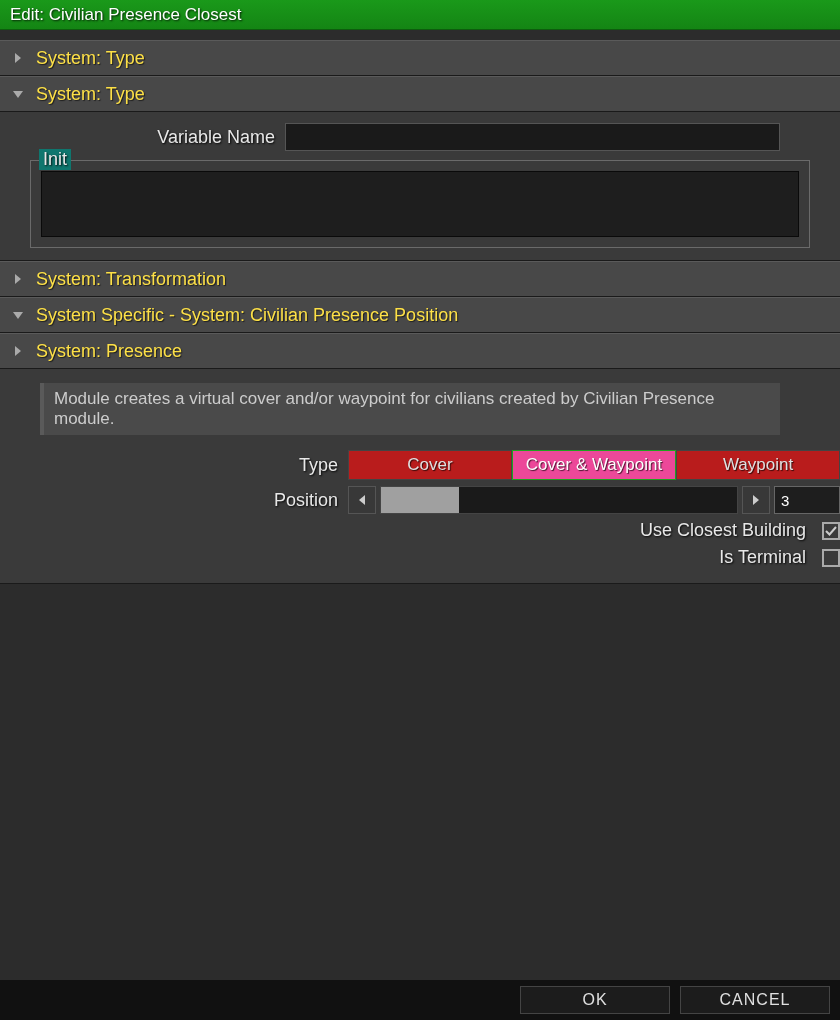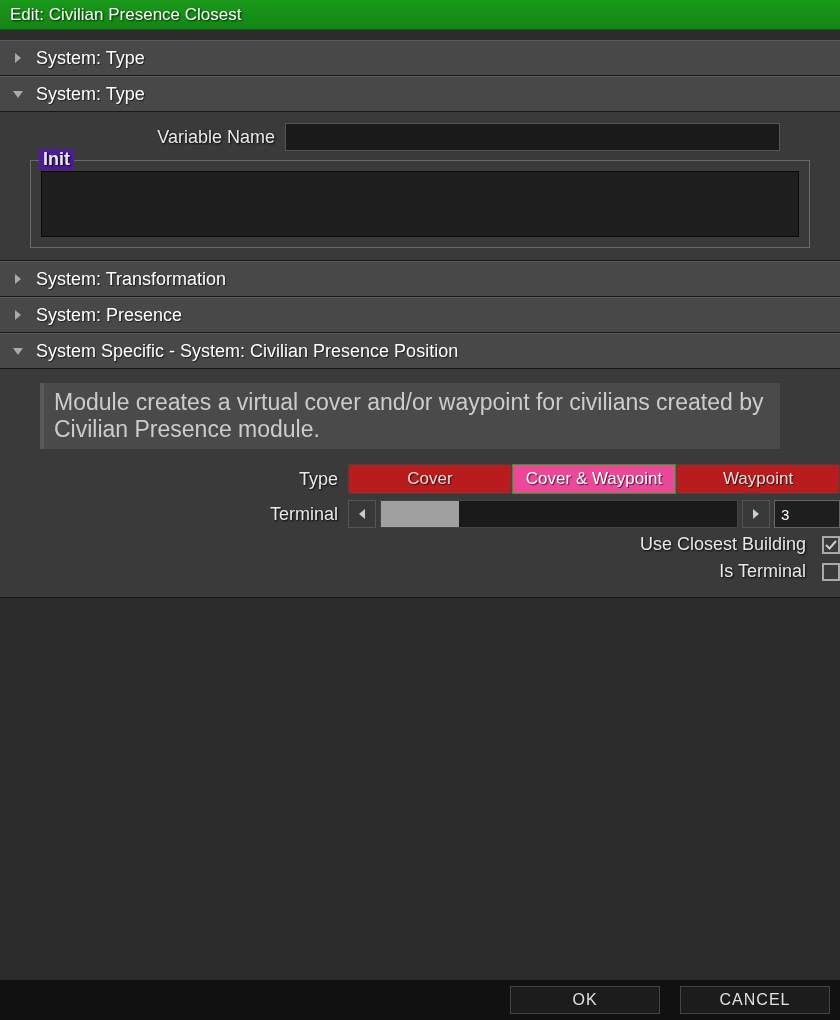--- a/index.html
+++ b/index.html
@@ -39,21 +39,21 @@
 .section-header .arrow {
   width: 20px;
   display: flex;
   align-items: center;
   justify-content: center;
 }
 .section-header .arrow svg { width: 10px; height: 10px; }
 .section-label {
   margin-left: 8px;
   font-size: 18px;
-  color: #ffffff;
+  color: #fde047;
   text-shadow: 1px 1px 1px rgba(0,0,0,0.6);
 }
 .section-body {
   background: #3a3a3a;
   padding: 8px 0 12px 0;
   border-bottom: 1px solid #1a1a1a;
 }
 .row {
   display: flex;
   align-items: center;
@@ -84,39 +84,38 @@
   margin: 6px 30px 0 30px;
   border: 1px solid #6a6a6a;
   position: relative;
   padding: 10px;
   height: 88px;
 }
 .fieldset-legend {
   position: absolute;
   top: -12px;
   left: 8px;
-  background: #4c1d95;
+  background: #0f766e;
   padding: 0 4px;
   font-size: 18px;
   color: #e8e8e8;
   text-shadow: 1px 1px 2px rgba(0,0,0,0.9);
-  font-weight: bold;
 }
 .fieldset-inner {
   width: 100%;
   height: 100%;
   background: #1e1e1e;
   border: 1px solid #0a0a0a;
 }
 .desc-box {
   margin: 6px 60px 12px 40px;
   background: #4a4a4a;
   border-left: 4px solid #5a5a5a;
   padding: 6px 10px;
-  font-size: 23px;
+  font-size: 17px;
   color: #cccccc;
 }
 .segmented {
   display: flex;
   height: 30px;
   width: 492px;
 }
 .segmented-btn {
   flex: 1;
   display: flex;
@@ -189,21 +188,21 @@
   position: absolute;
   bottom: 0;
   left: 0;
   width: 100%;
   height: 40px;
   background: #111;
   display: flex;
   justify-content: flex-end;
   align-items: center;
   padding: 0 10px;
-  gap: 20px;
+  gap: 10px;
 }
 .footer-btn {
   width: 150px;
   height: 28px;
   background: #1c1c1c;
   border: 1px solid #444;
   color: #e0e0e0;
   font-size: 16px;
   display: flex;
   align-items: center;
@@ -262,48 +261,48 @@
       <svg viewBox="0 0 10 10">
           <path d="M2 0 L8 5 L2 10 Z" fill="#aaa"></path>
         </svg>
     </span>
     <span class="section-label">System: Transformation</span>
   </div>
 
   <div class="section-header">
     <span class="arrow">
       <svg viewBox="0 0 10 10">
+          <path d="M0 2 L10 2 L5 9 Z" fill="#aaa"></path>
+        </svg>
+    </span>
+    <span class="section-label">System Specific - System: Civilian Presence Position</span>
+  </div>
+
+  <div class="section-header">
+    <span class="arrow">
+      <svg viewBox="0 0 10 10">
           <path d="M2 0 L8 5 L2 10 Z" fill="#aaa"></path>
         </svg>
     </span>
     <span class="section-label">System: Presence</span>
-  </div>
-
-  <div class="section-header">
-    <span class="arrow">
-      <svg viewBox="0 0 10 10">
-          <path d="M0 2 L10 2 L5 9 Z" fill="#aaa"></path>
-        </svg>
-    </span>
-    <span class="section-label">System Specific - System: Civilian Presence Position</span>
   </div>
   <div class="section-body">
     <div class="desc-box">Module creates a virtual cover and/or waypoint for civilians created by Civilian Presence module.</div>
 
     <div class="row">
       <div class="row-label">Type</div>
       <div class="segmented">
         <div class="segmented-btn">Cover</div>
         <div class="segmented-btn selected">Cover &amp; Waypoint</div>
         <div class="segmented-btn">Waypoint</div>
       </div>
     </div>
 
     <div class="row">
-      <div class="row-label">Terminal</div>
+      <div class="row-label">Position</div>
       <div class="slider-row">
         <div class="slider-arrow-btn">
           <svg viewBox="0 0 10 10">
               <path d="M8 0 L2 5 L8 10 Z" fill="#ccc"></path>
             </svg>
         </div>
         <div class="slider-track">
           <div class="slider-fill"></div>
         </div>
         <div class="slider-arrow-btn">

